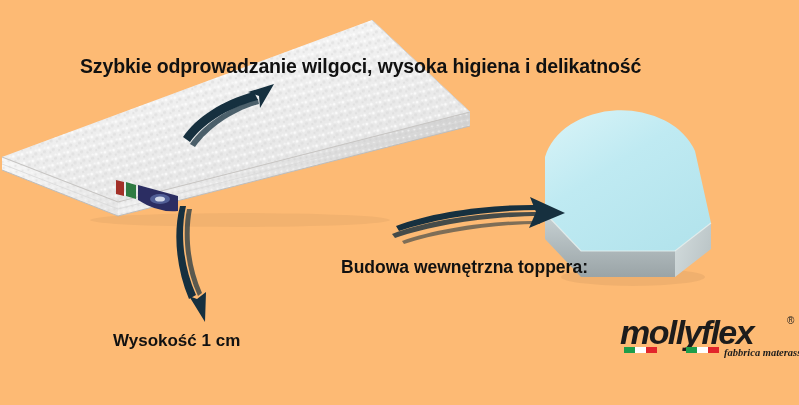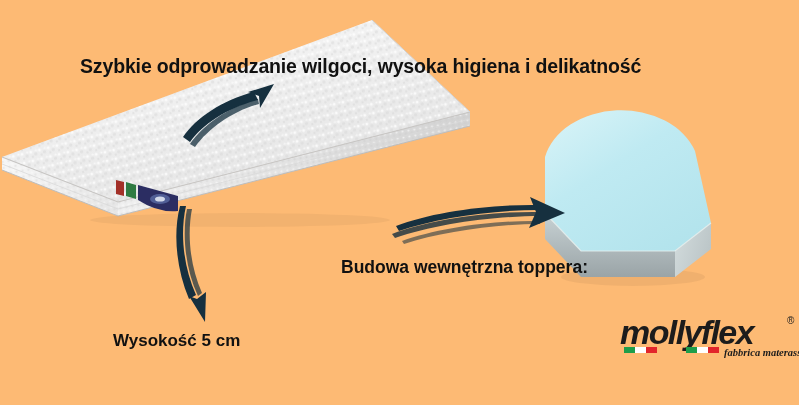--- a/index.html
+++ b/index.html
@@ -270,21 +270,21 @@
                  L540,224
                  C496,224 441,232 404,244 Z" opacity="0.55"></path>
         <polygon points="565,213 530,197 536,212 529,228"></polygon>
       </g>
 
     </g>
   </svg>
 
   <div id="headline">Szybkie odprowadzanie wilgoci, wysoka higiena i delikatność</div>
 
-  <div id="height-label">Wysokość 5 cm</div>
+  <div id="height-label">Wysokość 1 cm</div>
 
   <div id="inner-title">Budowa wewnętrzna toppera:</div>
 
 
   <div id="logo">
     <svg width="190" height="52" viewBox="0 0 190 52" xmlns="http://www.w3.org/2000/svg">
 
       <text x="0" y="32" font-family="'Liberation Sans', sans-serif" font-size="34" font-weight="bold" font-style="italic" letter-spacing="-1.6" fill="#1c1c1c">mollyflex</text>
 
       <text x="167" y="12" font-family="'Liberation Sans', sans-serif" font-size="10" fill="#1c1c1c">®</text>

